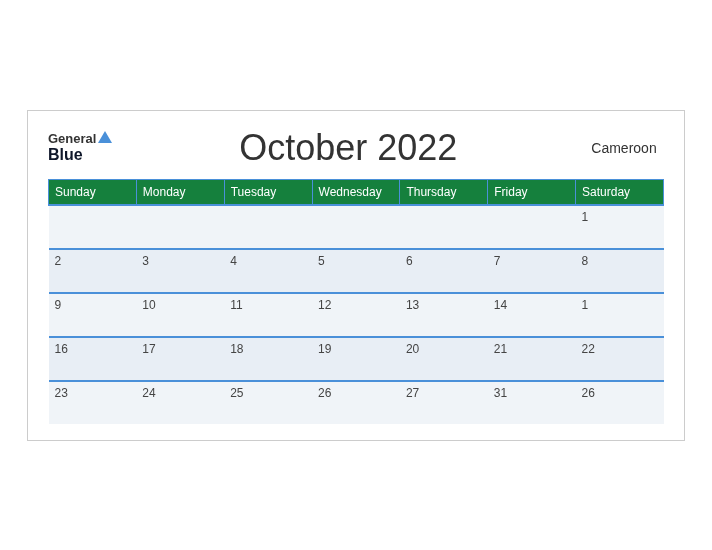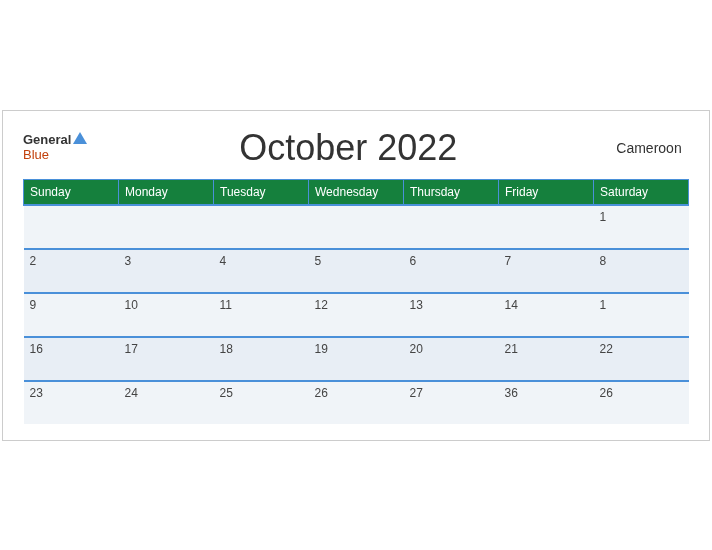--- a/index.html
+++ b/index.html
@@ -6,21 +6,21 @@
     body {
       background: #fff;
       font-family: Arial, sans-serif;
       width: 712px;
       height: 550px;
       display: flex;
       align-items: center;
       justify-content: center;
     }
     .calendar-container {
-      width: 708px;
+      width: 658px;
       background: #fff;
       border: 1px solid #ccc;
       padding: 16px 20px 16px 20px;
     }
     .header {
       display: flex;
       align-items: center;
       justify-content: space-between;
       margin-bottom: 10px;
     }
@@ -29,23 +29,23 @@
       flex-direction: column;
       align-items: flex-start;
       line-height: 1.1;
     }
     .logo-general {
       font-size: 13px;
       font-weight: bold;
       color: #333;
     }
     .logo-blue {
-      font-size: 13px;
-      font-weight: normal;
-      color: #c2410c;
+      font-size: 16px;
+      font-weight: bold;
+      color: #0f172a;
     }
     .logo-icon {
       display: inline-block;
       width: 0;
       height: 0;
       border-left: 7px solid transparent;
       border-right: 7px solid transparent;
       border-bottom: 12px solid #4a90d9;
       margin-left: 2px;
       vertical-align: middle;
@@ -174,18 +174,18 @@
           <td><span class="day-num">20</span></td>
           <td><span class="day-num">21</span></td>
           <td><span class="day-num">22</span></td>
         </tr>
         <tr>
           <td><span class="day-num">23</span></td>
           <td><span class="day-num">24</span></td>
           <td><span class="day-num">25</span></td>
           <td><span class="day-num">26</span></td>
           <td><span class="day-num">27</span></td>
-          <td><span class="day-num">36</span></td>
+          <td><span class="day-num">31</span></td>
           <td><span class="day-num">26</span></td>
         </tr>
       </tbody>
   </table>
 </div>
 
 </body></html>

